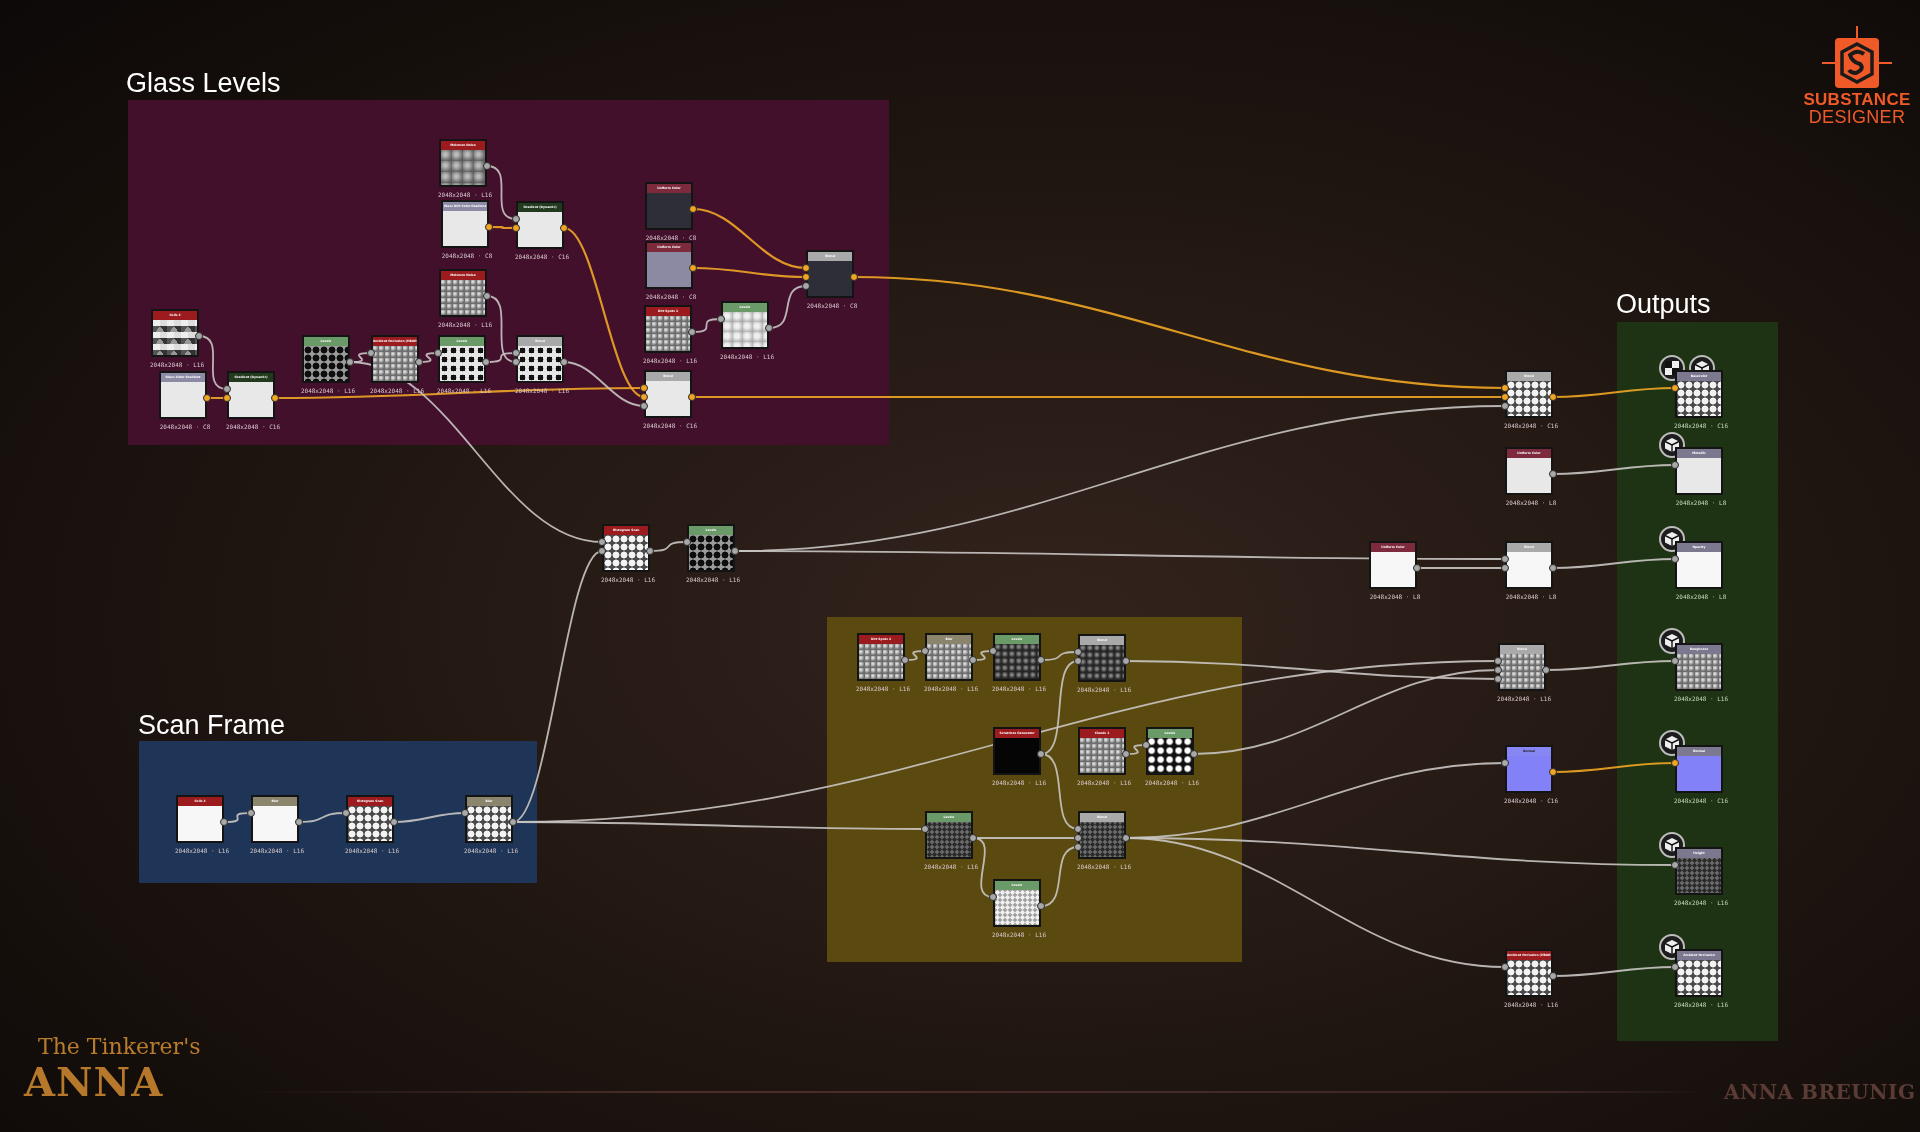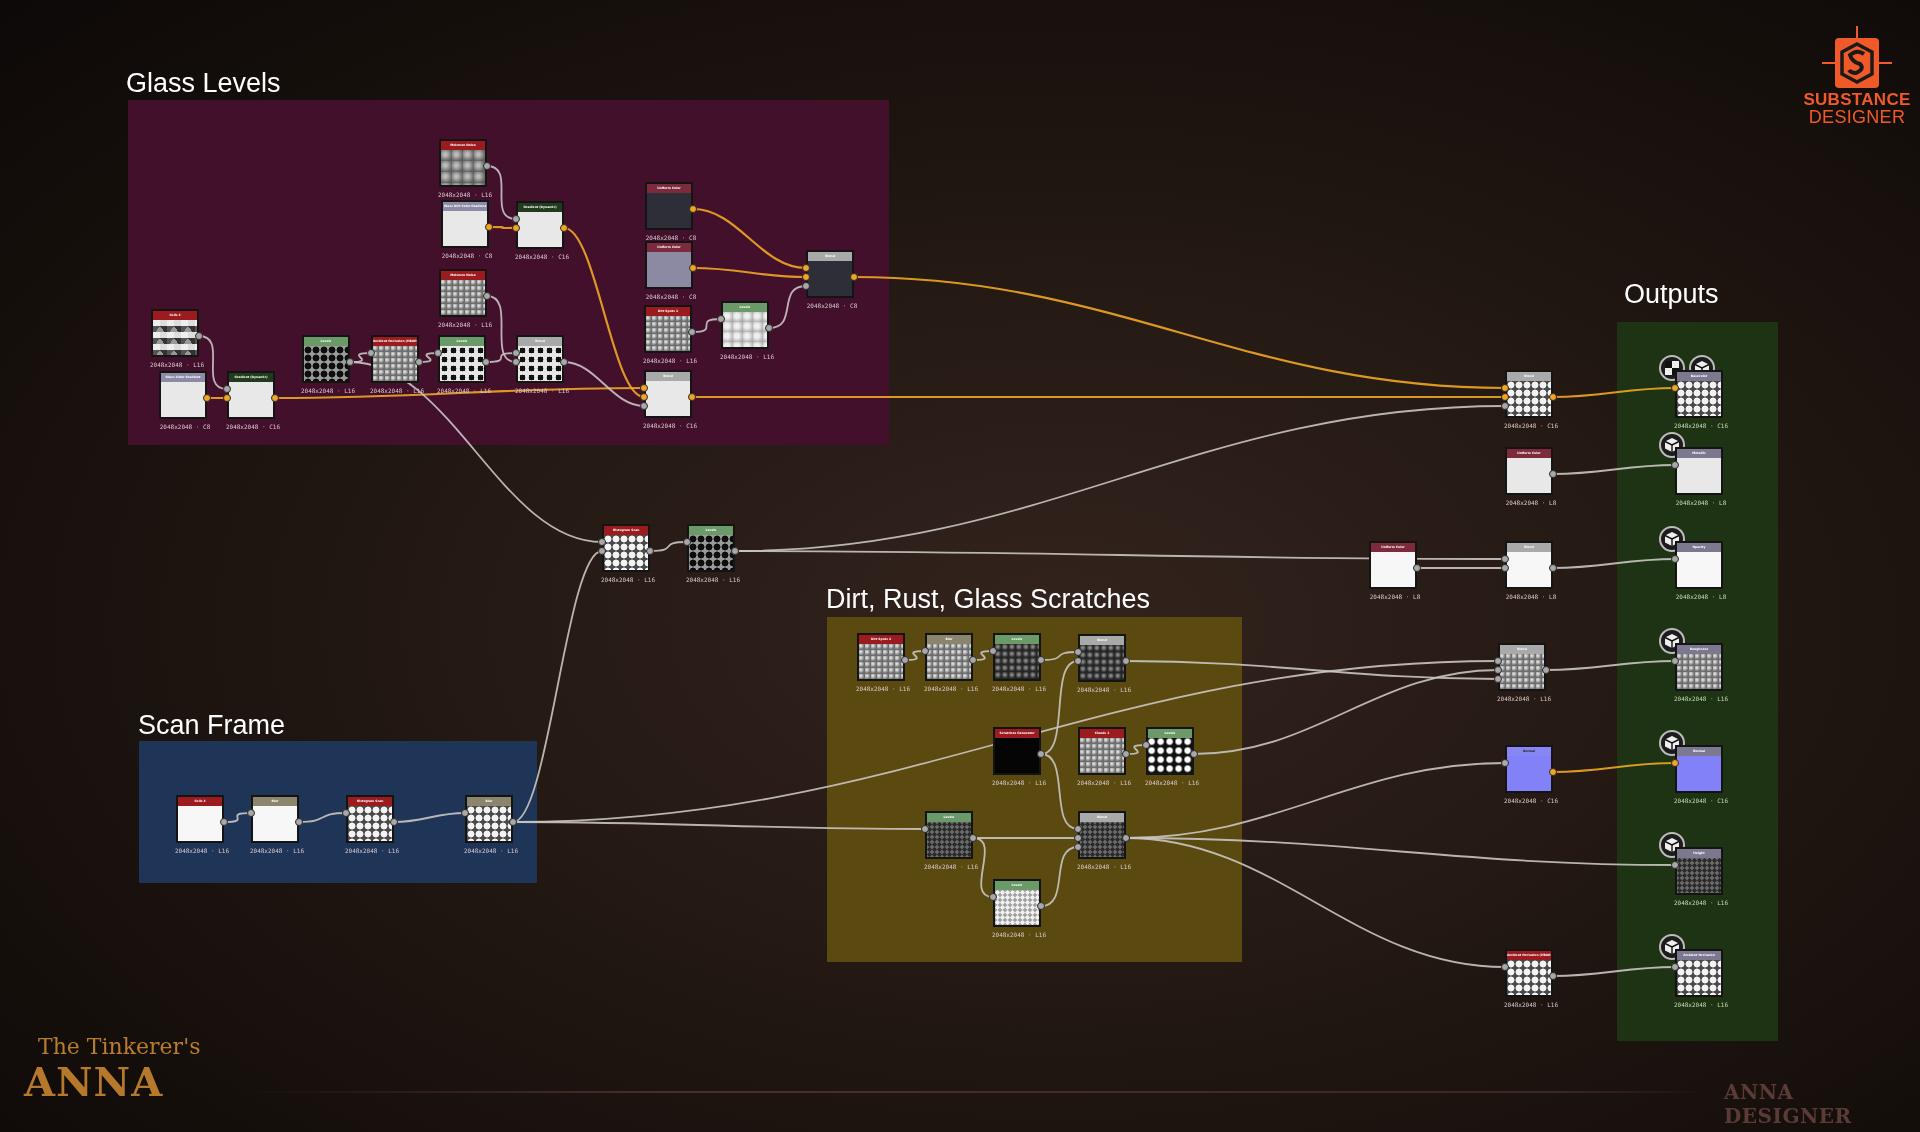--- a/index.html
+++ b/index.html
@@ -36,22 +36,21 @@
 <body>
 
 <div id="canvas">
   <div class="group" style="left: 128px; top: 100px; width: 761px; height: 345px; background: rgb(67, 16, 44);"></div>
   <div class="group" style="left: 139px; top: 741px; width: 398px; height: 142px; background: rgb(30, 53, 87);"></div>
   <div class="group" style="left: 827px; top: 617px; width: 415px; height: 345px; background: rgb(91, 74, 16);"></div>
   <div class="group" style="left: 1617px; top: 322px; width: 161px; height: 719px; background: rgb(30, 51, 19);"></div>
 
   <div class="group-title" style="left: 126px; top: 68px;">Glass Levels</div>
   <div class="group-title" style="left: 138px; top: 710px;">Scan Frame</div>
-  <div class="group-title" style="left: 826px; top: 584px;">Dirt, Rust, Glass Scratches</div>
-  <div class="group-title" style="left: 1616px; top: 279px; margin-left: 8px;">Outputs</div>
+  <div class="group-title" style="left: 1616px; top: 289px;">Outputs</div>
 
   <svg id="wires">
       <path d="M199,336 C229,336 197,389 227,389" stroke="#c9c5c3" stroke-width="1.8" opacity="0.9"></path>
       <path d="M207,398 C237,398 197,398 227,398" stroke="#f0a623" stroke-width="2.2" opacity="0.9"></path>
       <path d="M275,398 C422.6,398 496.4,388 644,388" stroke="#f0a623" stroke-width="2.2" opacity="0.9"></path>
       <path d="M350,362 C380,362 341,353 371,353" stroke="#c9c5c3" stroke-width="1.8" opacity="0.9"></path>
       <path d="M419,362 C449,362 408,353 438,353" stroke="#c9c5c3" stroke-width="1.8" opacity="0.9"></path>
       <path d="M486,362 C516,362 486,353 516,353" stroke="#c9c5c3" stroke-width="1.8" opacity="0.9"></path>
       <path d="M487,166 C517,166 486,219 516,219" stroke="#c9c5c3" stroke-width="1.8" opacity="0.9"></path>
       <path d="M489,227 C519,227 486,228 516,228" stroke="#f0a623" stroke-width="2.2" opacity="0.9"></path>
@@ -495,13 +494,13 @@
     <polygon points="65,20 80,28 80,50 65,58 50,50 50,28" fill="none" stroke="#1a1a1a" stroke-width="3.5"></polygon>
     <path d="M72,30 Q65,25 58,31 Q60,38 68,40 Q73,45 64,49 Q59,49 57,46" fill="none" stroke="#1a1a1a" stroke-width="4"></path>
   </svg>
 </div>
 <div id="sd-text1">SUBSTANCE</div>
 <div id="sd-text2">DESIGNER</div>
 
 <div id="game-logo1">The Tinkerer's</div>
 <div id="game-logo2">ANNA</div>
 <div id="footer-line"></div>
-<div id="author">ANNA DESIGNER</div>
+<div id="author">ANNA BREUNIG</div>
 
 </body></html>

